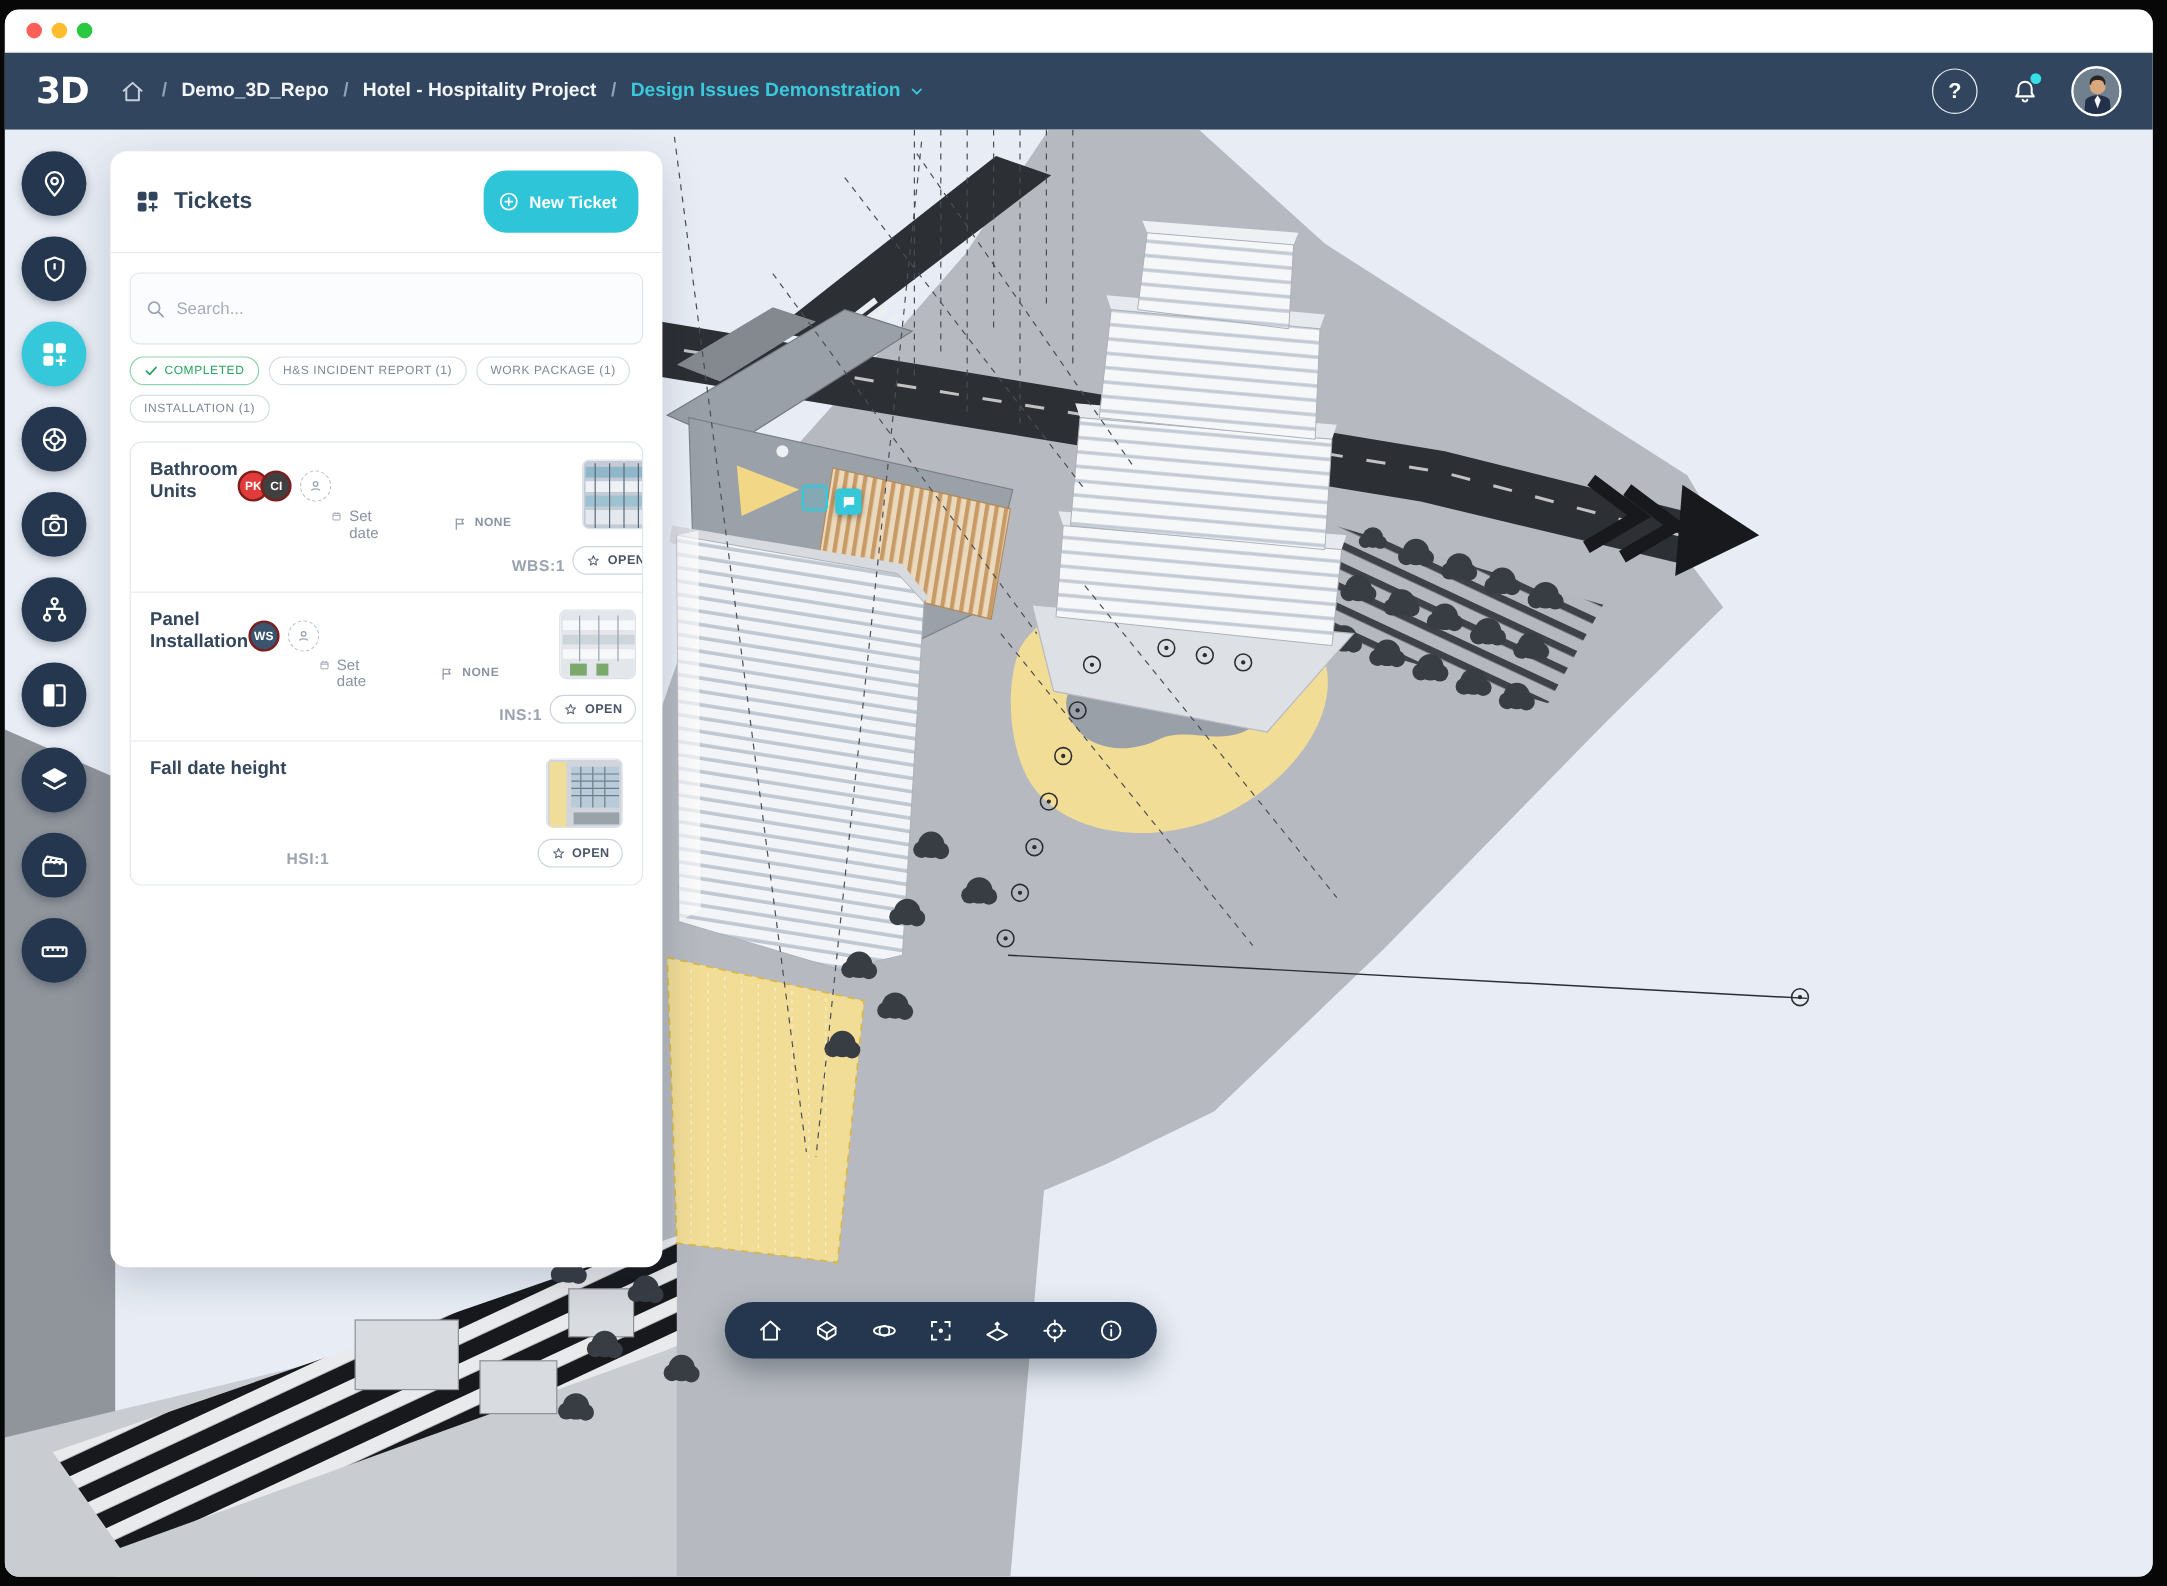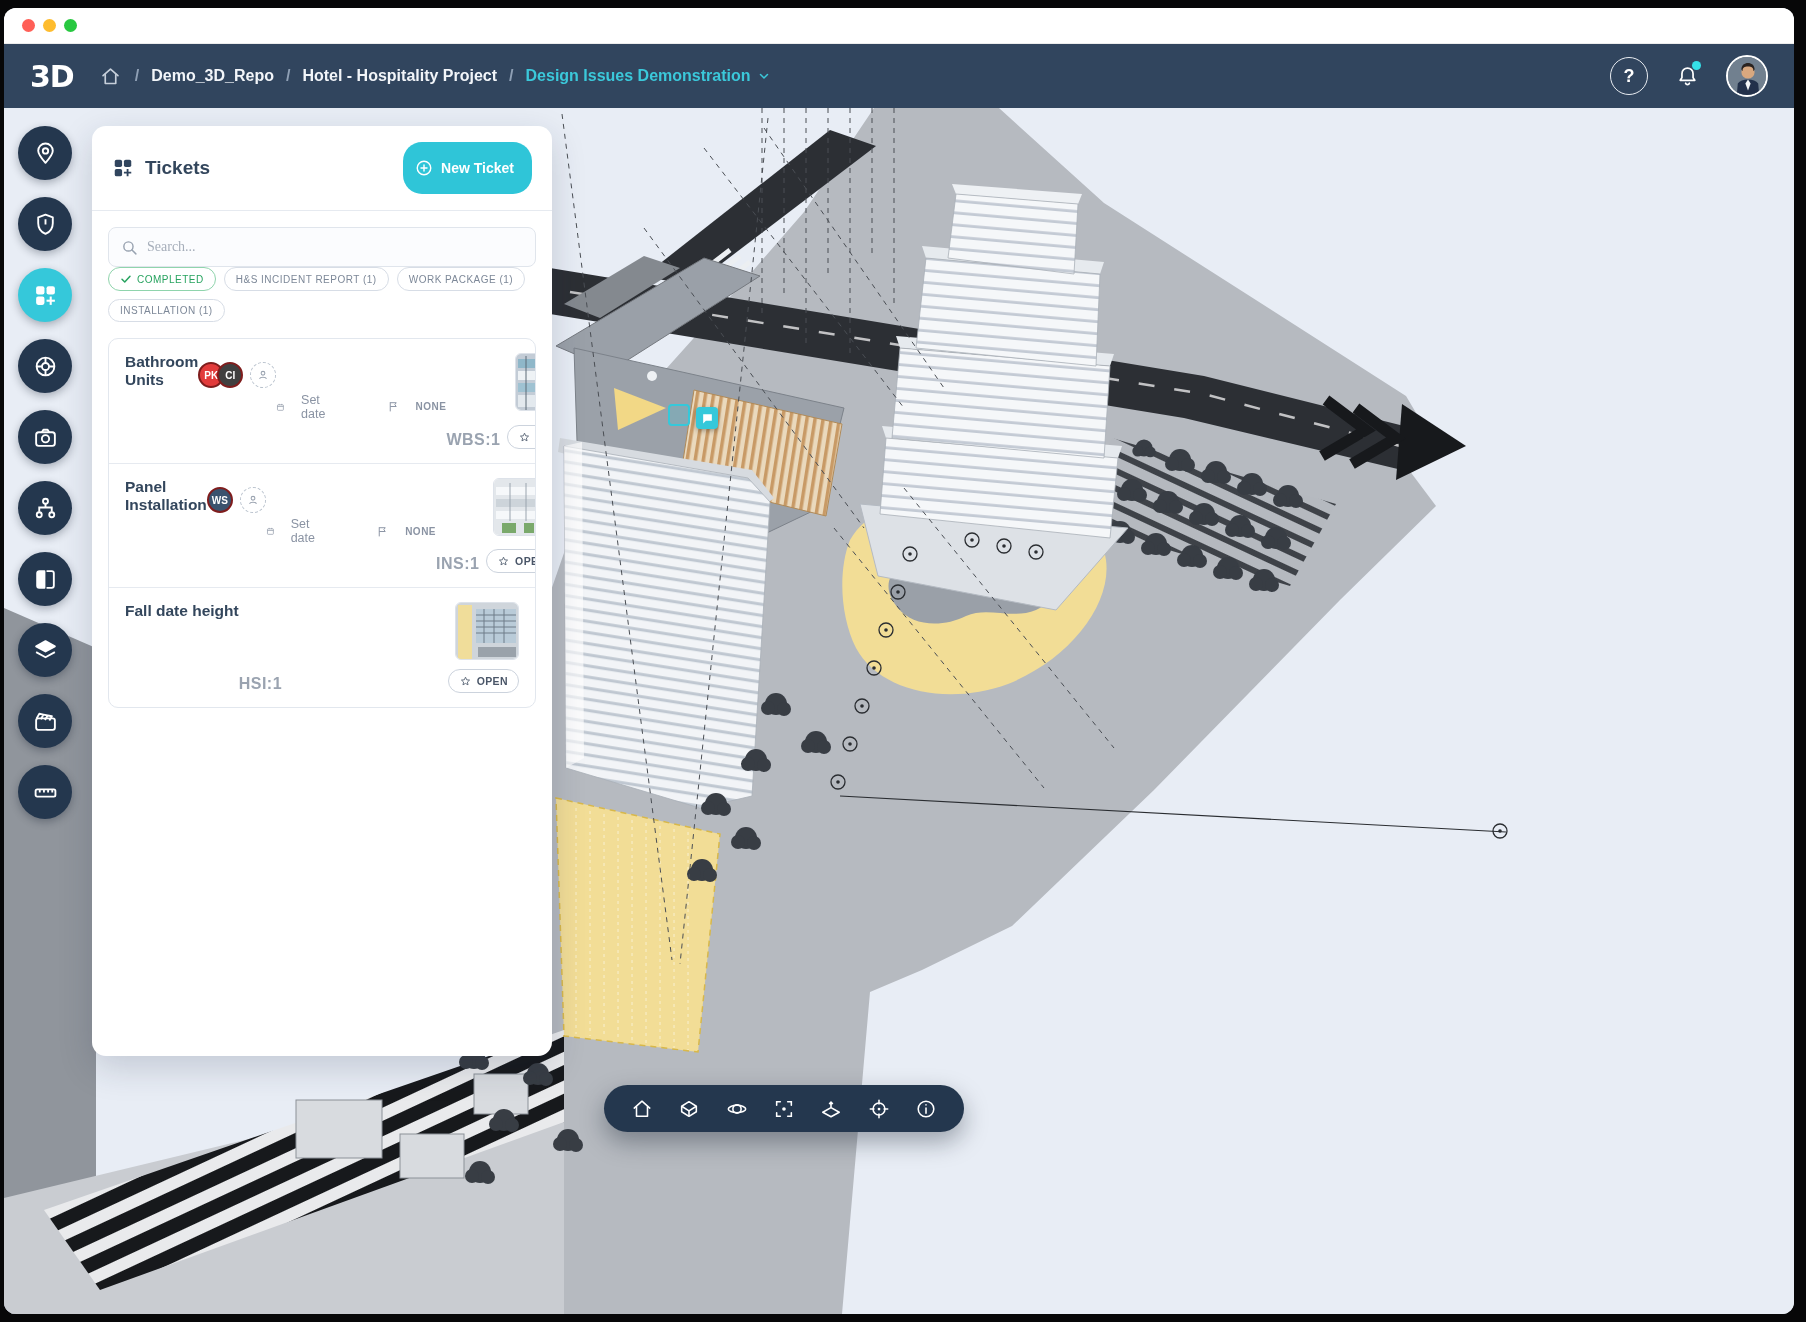--- a/index.html
+++ b/index.html
@@ -52,22 +52,22 @@
   .panel { position:absolute; left:88px; top:18px; width:460px; height:930px; background:#fff;
            border-radius:14px; box-shadow:0 12px 34px rgba(25,40,65,.18); z-index:4;
            display:flex; flex-direction:column; }
   .panel-header { display:flex; align-items:center; gap:11px; padding:16px 20px; }
   .panel-title { font-size:19px; font-weight:700; color:#33465c; }
   .new-ticket-btn { margin-left:auto; background:#2fc5d8; border:none; color:#fff; cursor:pointer;
                     height:52px; border-radius:19px; padding:0 18px 0 12px; display:flex;
                     align-items:center; gap:8px; font-size:14px; font-weight:700;
                     font-family:inherit; }
   .panel-divider { height:1px; background:#e6eaf0; }
-  .search { margin:16px 16px 0; height:40px; border:1px solid #e0e5ec; background:#fbfcfe;
-            border-radius:8px; display:flex; align-items:center; gap:9px; padding:0 12px;font-family:Liberation Serif, serif; }
+  .search { margin:16px 16px 10px; height:60px; border:1px solid #e0e5ec; background:#fbfcfe;
+            border-radius:8px; display:flex; align-items:center; gap:9px; padding:0 12px; }
   .search input { flex:1; border:none; outline:none; background:transparent; font-size:14px;
                   color:#55606e; font-family:inherit; }
   .search input::placeholder { color:#a6aeba; }
   .chips { padding:0 16px; display:flex; flex-wrap:wrap; gap:8px; }
   .chip { border:1px solid #d7dde6; border-radius:14px; padding:5px 11px; font-size:10px;
           font-weight:400; letter-spacing:.5px; color:#7d8898; display:flex; align-items:center;
           gap:5px; background:#fff; cursor:pointer; white-space:nowrap; }
   .chip.completed { color:#27a35f; border-color:#8fd4ac; }
 
   .list { margin:16px; border:1px solid #e2e7ee; border-radius:10px; background:#fff; overflow:hidden; }
@@ -76,23 +76,23 @@
   .t-left { flex:1; display:flex; flex-direction:row; }
   .t-title { font-size:15.5px; font-weight:700; color:#33465c; }
   .t-badges { display:flex; align-items:center; margin-top:9px; height:26px; }
   .badge { width:26px; height:26px; border-radius:50%; color:#fff; font-size:10px; font-weight:700;
            display:flex; align-items:center; justify-content:center; border:2px solid #7f1d1d; }
   .badge.red{background:#e23b3b;} .badge.gray{background:#404040;} .badge.navy{background:#3a536e;}
   .badge + .badge { margin-left:-7px; }
   .assignee-add { width:26px; height:26px; border-radius:50%; border:1.5px dashed #b9c2cd;
                   margin-left:7px; display:flex; align-items:center; justify-content:center; cursor:pointer; }
   .t-meta { display:flex; align-items:center; gap:56px; margin-top:11px; }
-  .meta-item { display:flex; align-items:center; gap:16px; font-size:12.5px; color:#8a93a3; }
+  .meta-item { display:flex; gap:6px; font-size:12.5px; color:#8a93a3; }
   .meta-item.flag { font-size:10px; font-weight:700; letter-spacing:.5px; }
-  .t-code { margin-top:auto; font-size:16px; font-weight:600; letter-spacing:.5px; color:#9aa3b0; }
+  .t-code { margin-top:auto; font-size:13px; font-weight:600; letter-spacing:.5px; color:#9aa3b0; }
   .t-right { width:66px; display:flex; flex-direction:column; align-items:flex-end; }
   .thumb { width:64px; height:58px; border-radius:6px; overflow:hidden; border:1px solid #dde2e9; cursor:pointer; }
   .open-btn { margin-top:auto; height:24px; border-radius:12px; border:1px solid #ccd3dd; background:#fff;
               display:flex; align-items:center; gap:5px; padding:0 10px; font-size:10.5px; font-weight:700;
               letter-spacing:.4px; color:#4a5668; cursor:pointer; font-family:inherit; }
 
   
   .toolbar { position:absolute; left:600px; bottom:182px; width:360px; height:47px; background:#24374e;
              border-radius:24px; display:flex; align-items:center; justify-content:space-around;
              padding:0 14px; box-shadow:0 10px 24px rgba(10,20,35,.35); z-index:6; }

